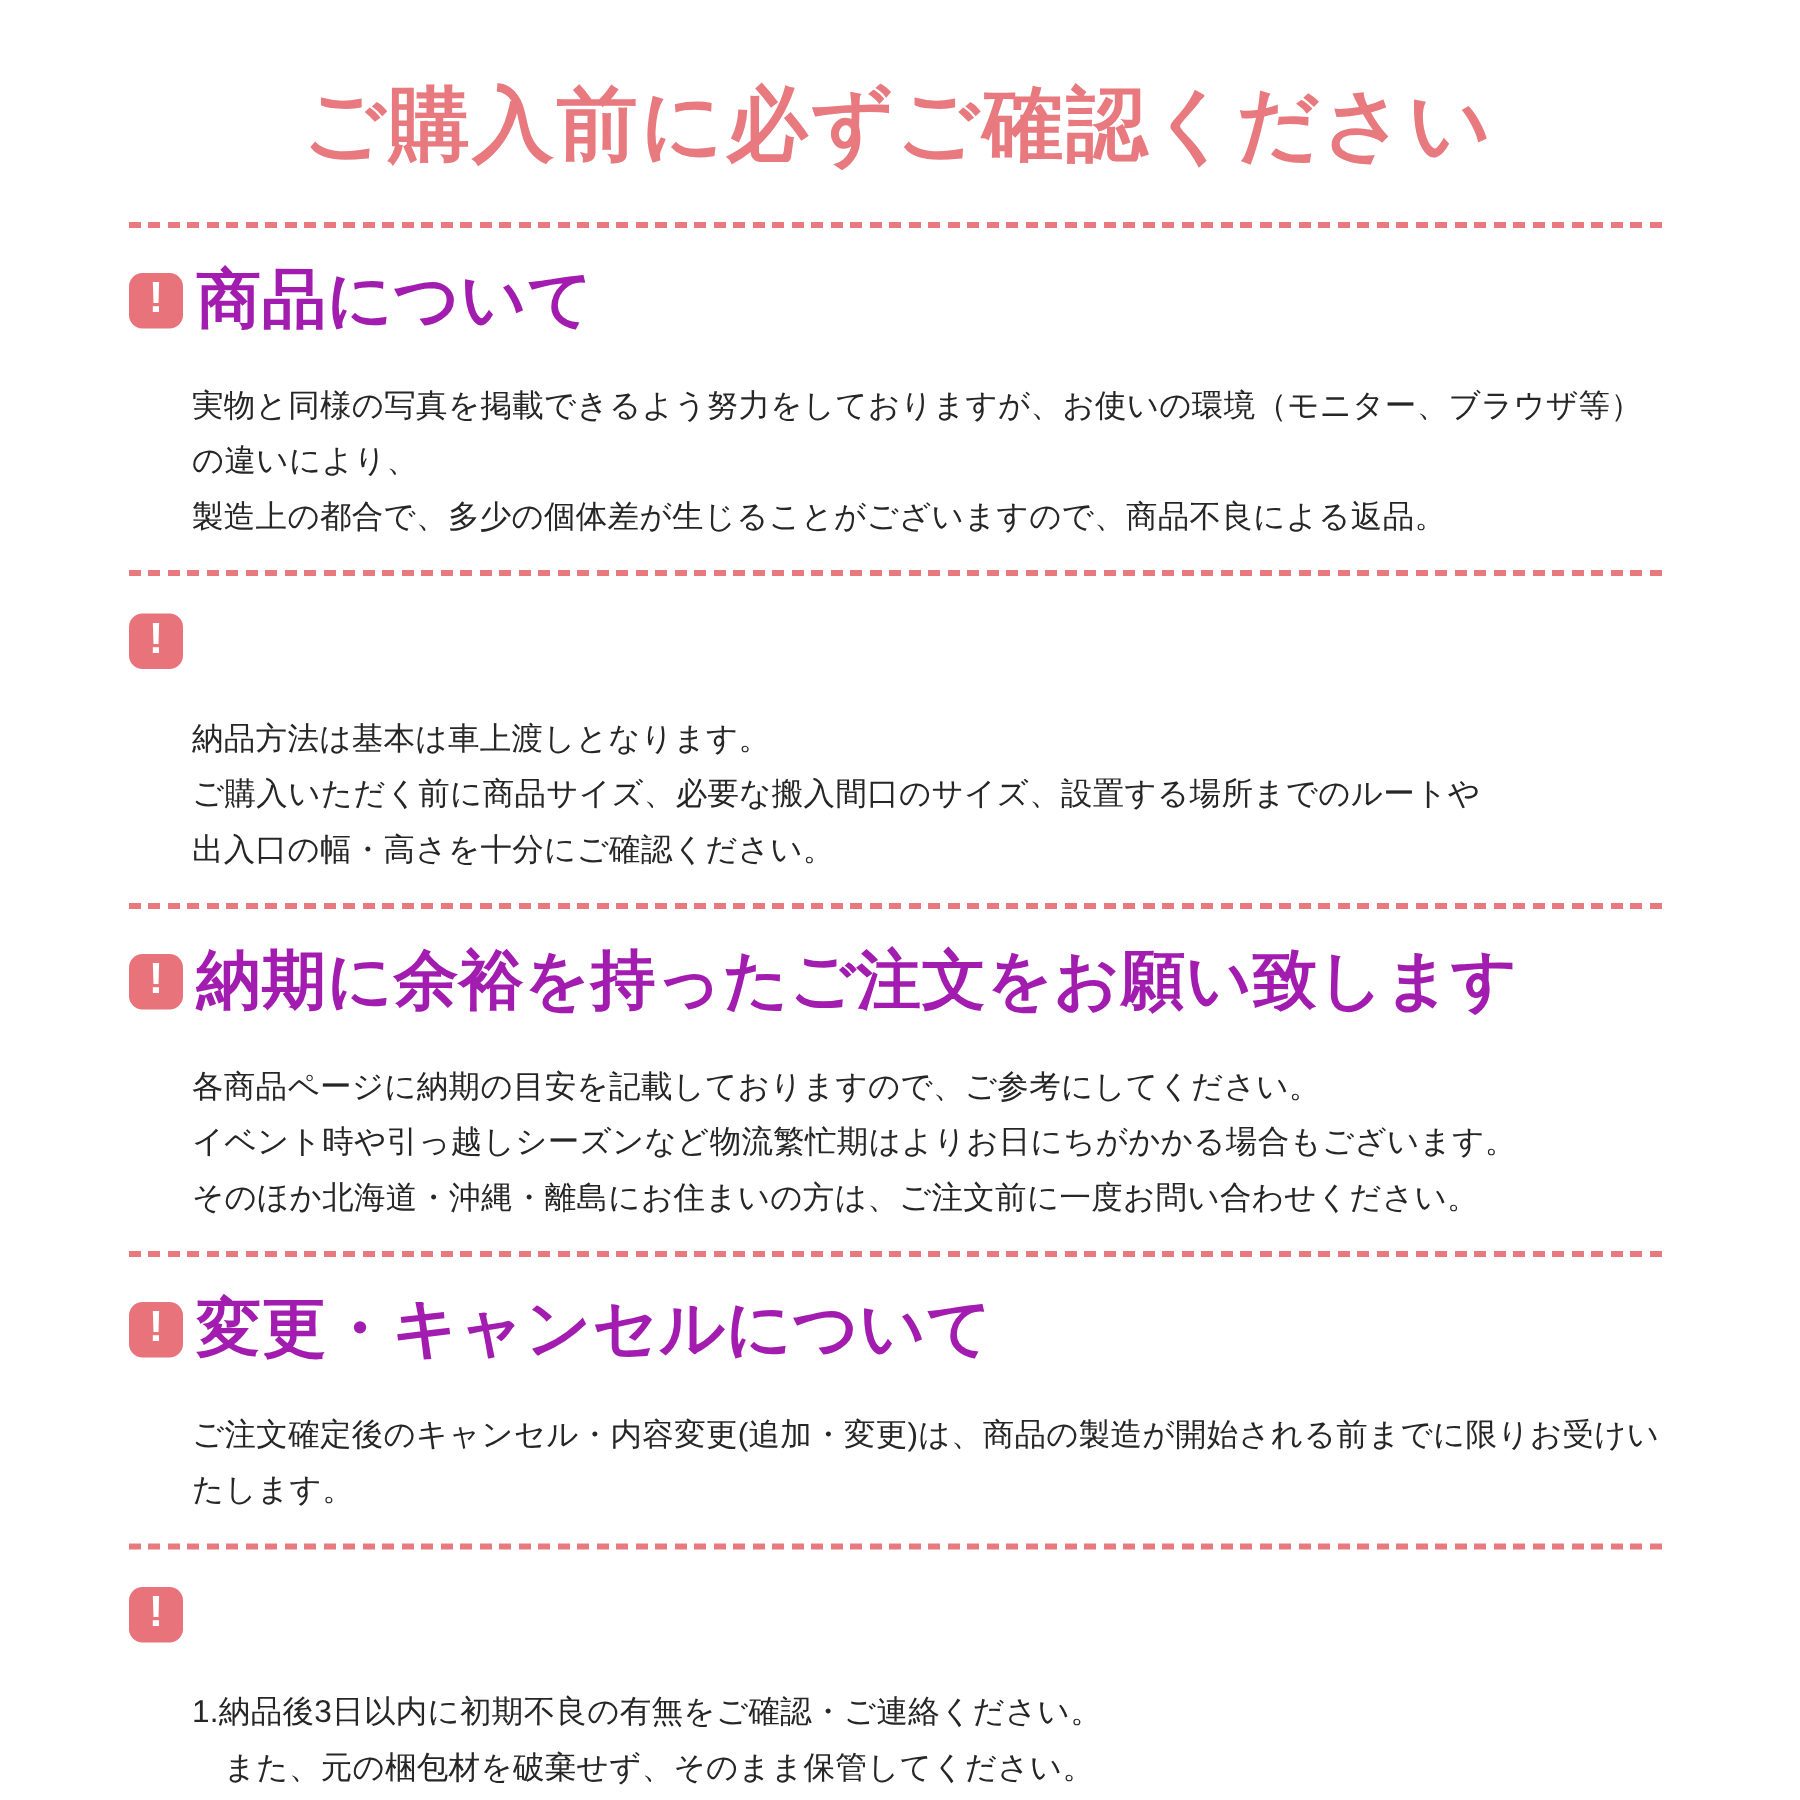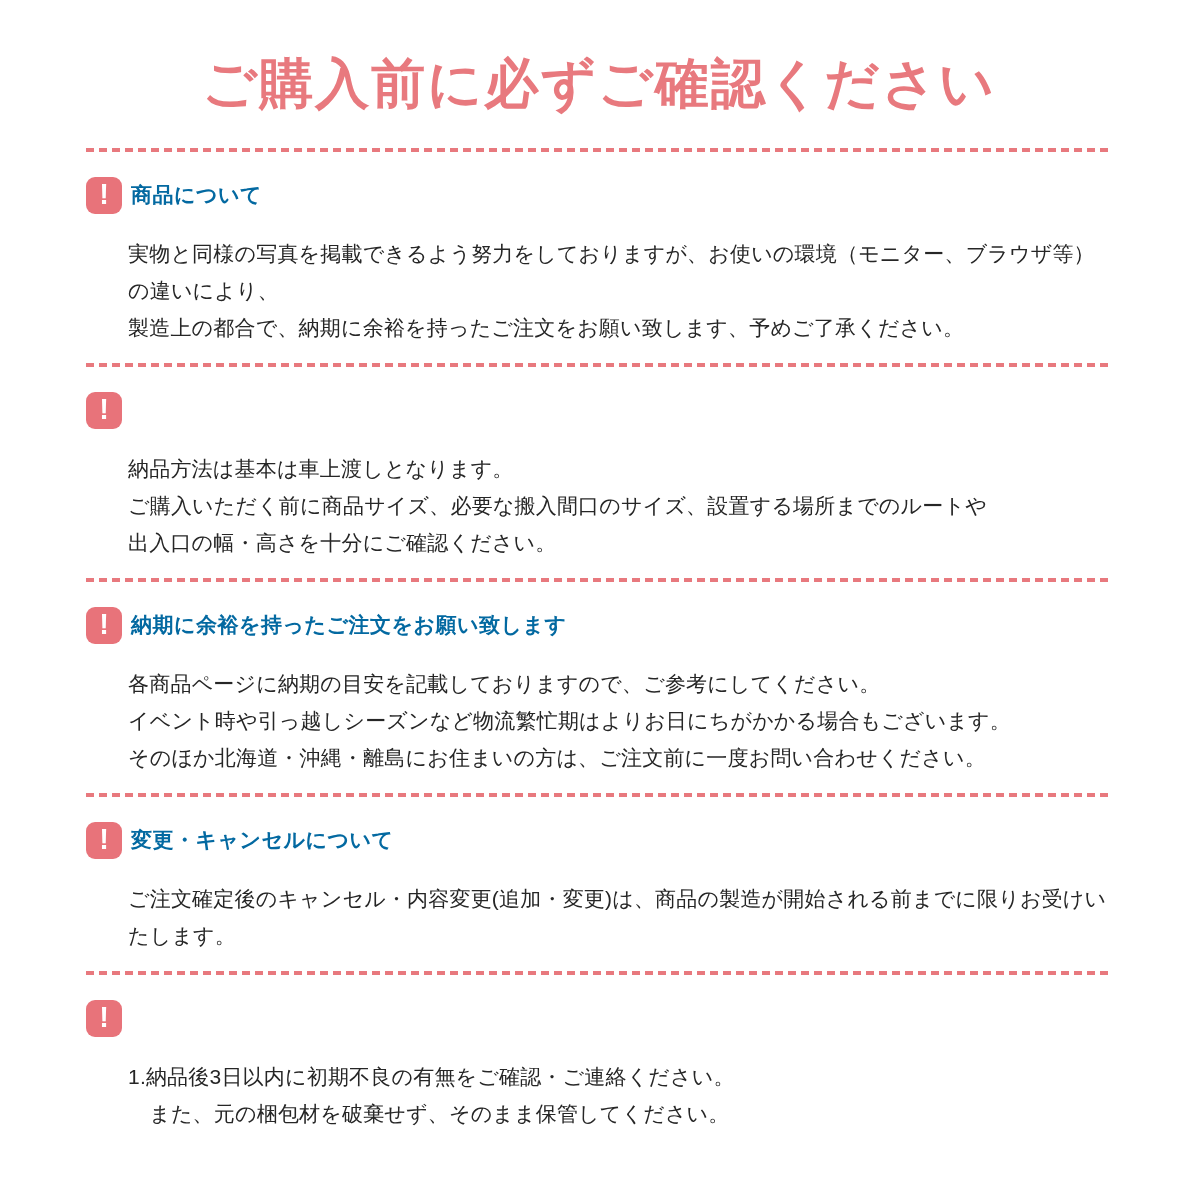--- a/index.html
+++ b/index.html
@@ -61,29 +61,30 @@
     align-items: center;
     justify-content: center;
     font-size: 29px;
     font-weight: bold;
     flex: 0 0 auto;
     line-height: 1;
     padding-bottom: 2px;
     box-sizing: border-box;
   }
   .section-heading {
-    font-size: 21px;
+    font-size: 43px;
     font-weight: bold;
-    color: #0369a1;
+    color: #a21caf;
     margin: 0;
     line-height: 1.1;
     letter-spacing: 0.5px;
   }
   .section-body {
     padding-left: 42px;
+    margin-top: 28px;
   }
   .body-line {
     margin: 0;
     font-size: 21px;
     line-height: 37px;
     color: #262626;
     white-space: pre-wrap;
     letter-spacing: 0.2px;
   }
 </style>
@@ -96,21 +97,21 @@
 
   <div class="dashed-sep"></div>
 
   <div class="section">
     <div class="section-head">
       <span class="alert-icon">!</span>
       <h2 class="section-heading">商品について</h2>
     </div>
     <div class="section-body">
       <p class="body-line">実物と同様の写真を掲載できるよう努力をしておりますが、お使いの環境（モニター、ブラウザ等）の違いにより、</p>
-      <p class="body-line">製造上の都合で、納期に余裕を持ったご注文をお願い致します、予めご了承ください。</p>
+      <p class="body-line">製造上の都合で、多少の個体差が生じることがございますので、商品不良による返品。</p>
     </div>
   </div>
 
   <div class="dashed-sep"></div>
 
   <div class="section">
     <div class="section-head">
       <span class="alert-icon">!</span>
     </div>
     <div class="section-body">

